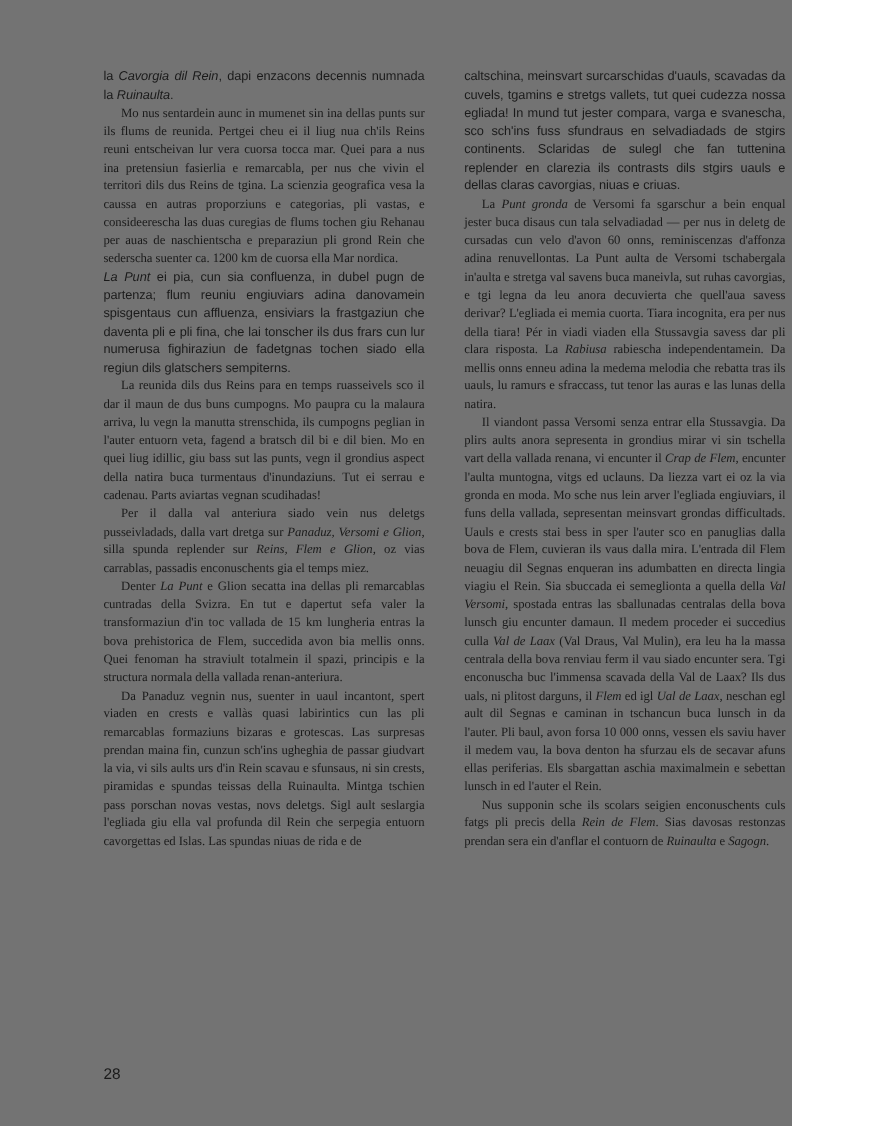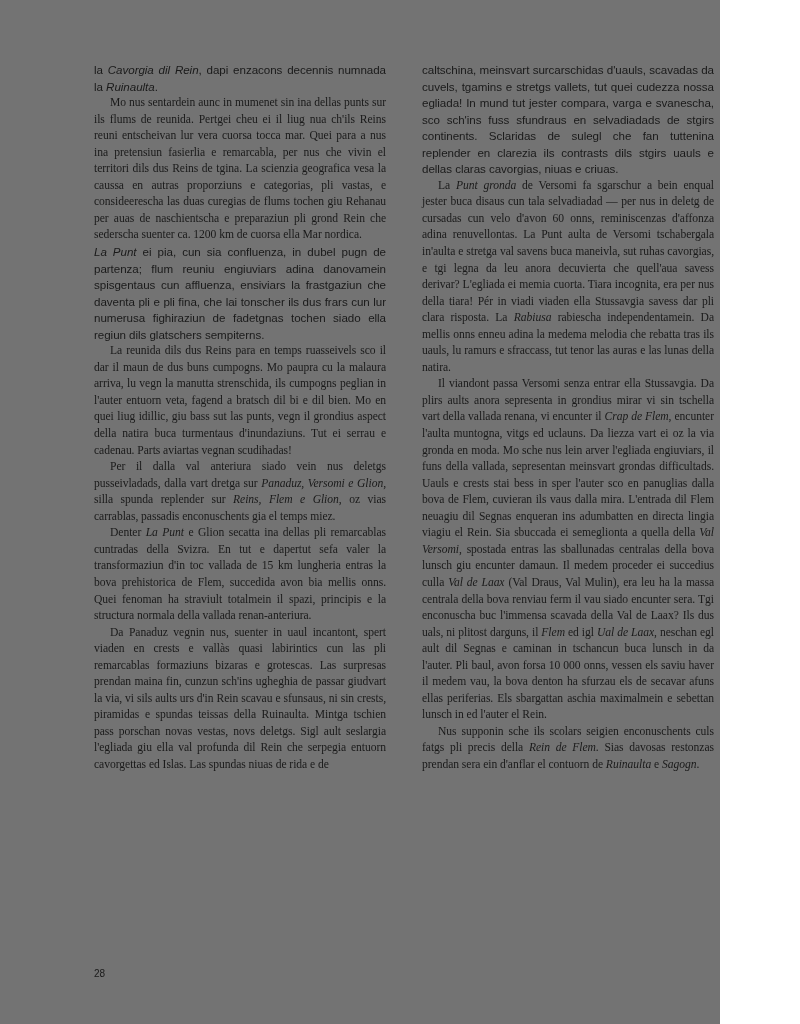--- a/index.html
+++ b/index.html
@@ -46,21 +46,21 @@
     text-indent: 16px;
     font-family: Liberation Serif, serif;
   }
   em {
     font-style: italic;
   }
   .folio {
     position: absolute;
     left: 94px;
     top: 968px;
-    font-size: 10px;
+    font-size: 14px;
     color: #1a1a1a;
   }
 </style>
 </head>
 <body>
 
 <div class="page">
   <div class="columns">
     <div class="col" id="left-column">
         <p><span>la </span><em>Cavorgia dil Rein</em><span>, dapi enzacons decennis numnada la </span><em>Ruinaulta</em><span>.</span></p>

